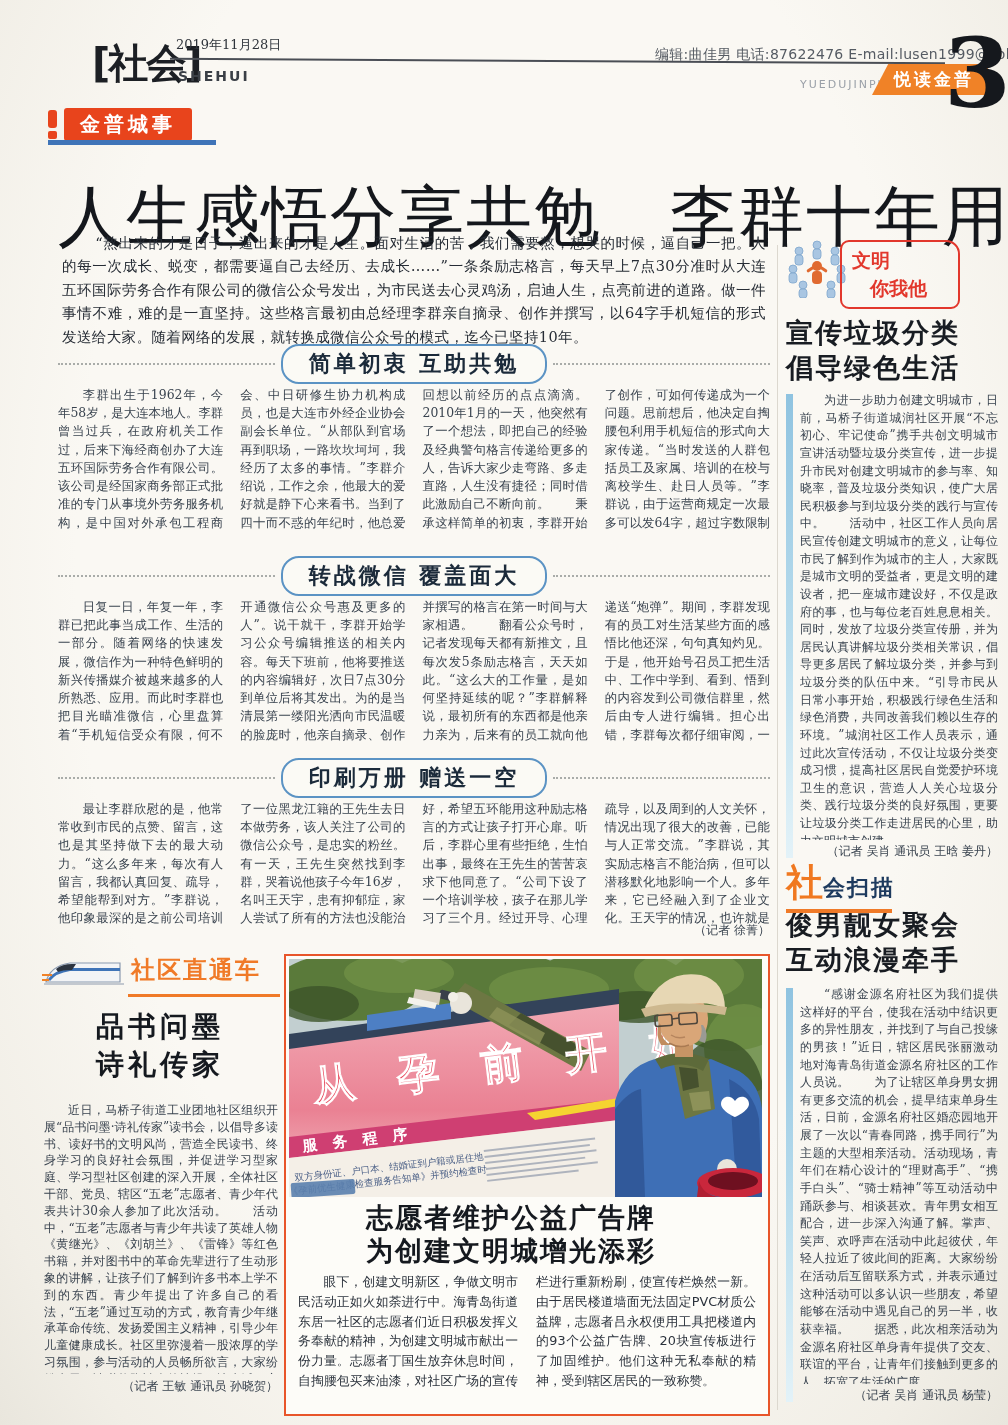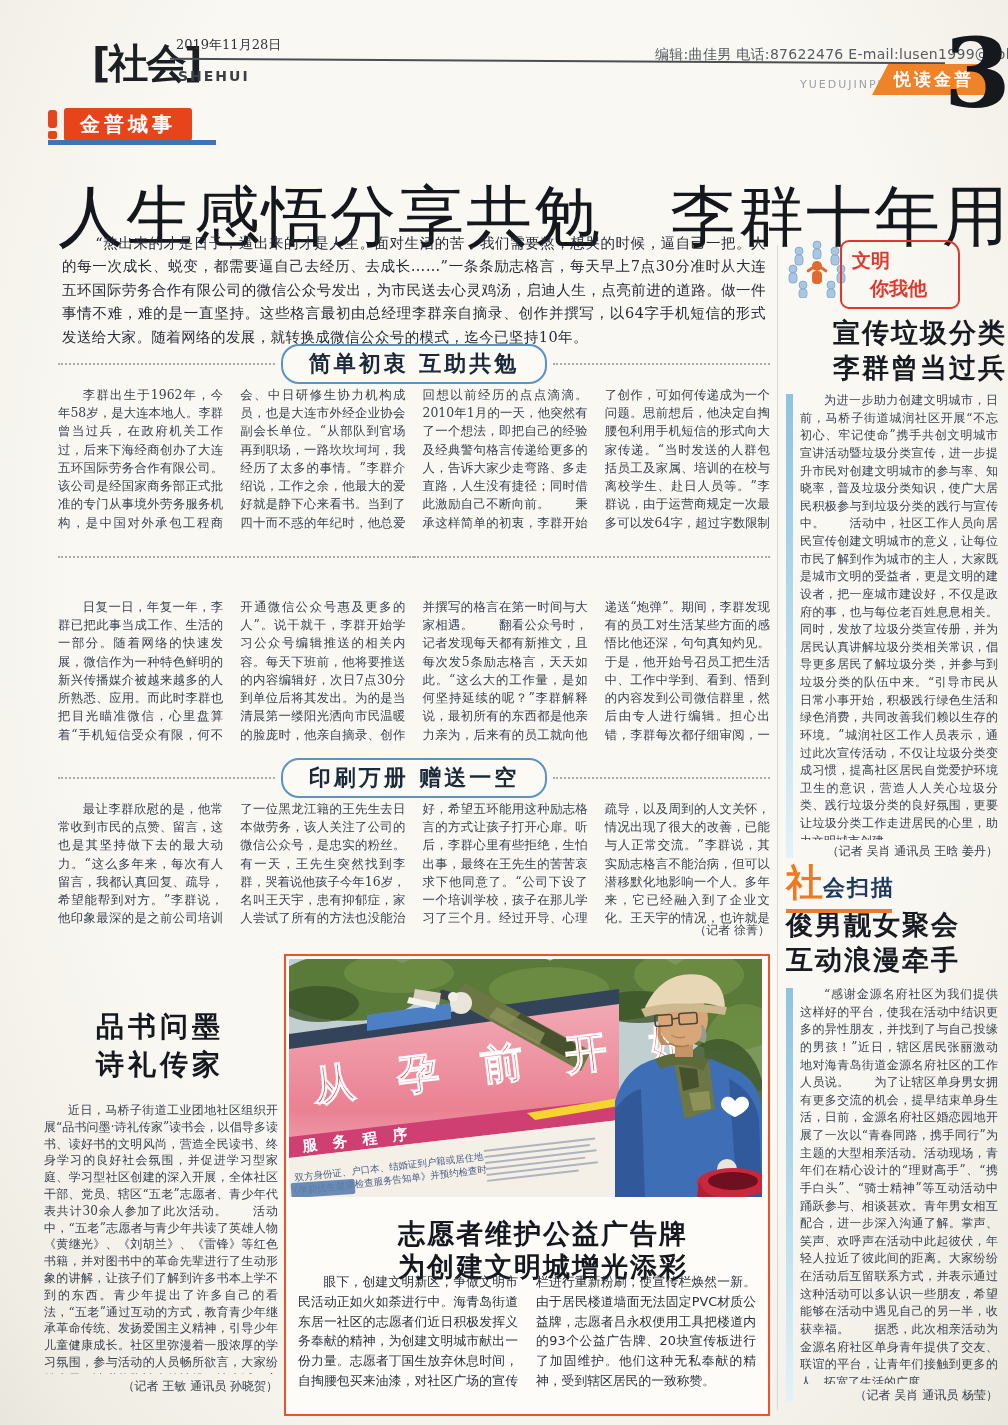--- a/index.html
+++ b/index.html
@@ -88,20 +88,21 @@
 
   <div class="abs section-row" style="left:58px;top:344px;">
     <div class="dots"></div>
     <div class="capsule">简单初衷 互助共勉</div>
     <div class="dots"></div>
   </div>
   <div class="abs cols4 body-txt" style="left:58px;top:386px;width:712px;height:162px;">李群出生于1962年，今年58岁，是大连本地人。李群曾当过兵，在政府机关工作过，后来下海经商创办了大连五环国际劳务合作有限公司。该公司是经国家商务部正式批准的专门从事境外劳务服务机构，是中国对外承包工程商会、中日研修生协力机构成员，也是大连市外经企业协会副会长单位。“从部队到官场再到职场，一路坎坎坷坷，我经历了太多的事情。”李群介绍说，工作之余，他最大的爱好就是静下心来看书。当到了四十而不惑的年纪时，他总爱回想以前经历的点点滴滴。2010年1月的一天，他突然有了一个想法，即把自己的经验及经典警句格言传递给更多的人，告诉大家少走弯路、多走直路，人生没有捷径；同时借此激励自己不断向前。　　秉承这样简单的初衷，李群开始了创作，可如何传递成为一个问题。思前想后，他决定自掏腰包利用手机短信的形式向大家传递。“当时发送的人群包括员工及家属、培训的在校与离校学生、赴日人员等。”李群说，由于运营商规定一次最多可以发64字，超过字数限制则额外计费，因此每次编辑时他都需进行多次修改，力求简练、精准。身边的朋友问他这样做到底值不值得，如果没有人看怎么办？他一笑而过，回应称“只要有一个人看就是值得的，不要吝啬一毛钱”。</div>
 
   <div class="abs section-row" style="left:58px;top:556px;">
     <div class="dots"></div>
+    <div class="capsule">转战微信 覆盖面大</div>
     <div class="dots"></div>
   </div>
   <div class="abs cols4 body-txt" style="left:58px;top:598px;width:712px;height:152px;">日复一日，年复一年，李群已把此事当成工作、生活的一部分。随着网络的快速发展，微信作为一种特色鲜明的新兴传播媒介被越来越多的人所熟悉、应用。而此时李群也把目光瞄准微信，心里盘算着“手机短信受众有限，何不开通微信公众号惠及更多的人”。说干就干，李群开始学习公众号编辑推送的相关内容。每天下班前，他将要推送的内容编辑好，次日7点30分到单位后将其发出。为的是当清晨第一缕阳光洒向市民温暖的脸庞时，他亲自摘录、创作并撰写的格言在第一时间与大家相遇。　　翻看公众号时，记者发现每天都有新推文，且每次发5条励志格言，天天如此。“这么大的工作量，是如何坚持延续的呢？”李群解释说，最初所有的东西都是他亲力亲为，后来有的员工就向他递送“炮弹”。期间，李群发现有的员工对生活某些方面的感悟比他还深，句句真知灼见。于是，他开始号召员工把生活中、工作中学到、看到、悟到的内容发到公司微信群里，然后由专人进行编辑。担心出错，李群每次都仔细审阅，一个标点也不放过；待没有任何纰漏后再向外推送。如今，大连五环国际劳务合作有限公司的微信公众号已经发出了上万条励志格言。</div>
 
   <div class="abs section-row" style="left:58px;top:758px;">
     <div class="dots"></div>
     <div class="capsule">印刷万册 赠送一空</div>
     <div class="dots"></div>
   </div>
   <div class="abs cols4 body-txt" style="left:58px;top:800px;width:712px;height:140px;">最让李群欣慰的是，他常常收到市民的点赞、留言，这也是其坚持做下去的最大动力。“这么多年来，每次有人留言，我都认真回复、疏导，希望能帮到对方。”李群说，他印象最深的是之前公司培训了一位黑龙江籍的王先生去日本做劳务，该人关注了公司的微信公众号，是忠实的粉丝。有一天，王先生突然找到李群，哭着说他孩子今年16岁，名叫王天宇，患有抑郁症，家人尝试了所有的方法也没能治好，希望五环能用这种励志格言的方式让孩子打开心扉。听后，李群心里有些拒绝，生怕出事，最终在王先生的苦苦哀求下他同意了。“公司下设了一个培训学校，孩子在那儿学习了三个月。经过开导、心理疏导，以及周到的人文关怀，情况出现了很大的改善，已能与人正常交流。”李群说，其实励志格言不能治病，但可以潜移默化地影响一个人。多年来，它已经融入到了企业文化。王天宇的情况，也许就是受此影响吧！　　网上有的人将这些格言称为“李群语录”，也有的称其为“人生箴言”，而李群则将其称为“好心人的感悟”。2018年正值公司成立20周年，李群又从上万条励志语录里选出800条进行编辑、整理成册，印刷了1万册《好心人的感悟》——五环公司励志格言精选集锦，同时将前200条翻译成日文。目前已全部赠送出去，第二批又加印了5000册。这些充满正能量的格言正影响和带动一批人，或从困境中跋涉出来，或从跌倒中站立起来，或从迷茫中醒悟过来。</div>
@@ -131,23 +132,23 @@
         <rect x="20" y="30" width="8" height="3" rx="1.5" transform="rotate(-35 24 31)"></rect>
         <rect x="34" y="30" width="8" height="3" rx="1.5" transform="rotate(35 38 31)"></rect>
       </g>
     </svg>
   </div>
   <div class="abs civ-box" style="left:840px;top:240px;width:96px;">
     <div>文明</div>
     <div style="padding-left:18px;">你我他</div>
   </div>
 
-  <div class="abs rc-title" style="left:833px;top:316px;">
+  <div class="abs rc-title" style="left:786px;top:316px;">
     <div>宣传垃圾分类</div>
-    <div>李群曾当过兵</div>
+    <div>倡导绿色生活</div>
   </div>
   <div class="abs" style="left:786px;top:392px;width:212px;">
     <div class="left-bar"></div>
     <div class="rc-body" style="margin-left:14px;height:448px;overflow:hidden;">为进一步助力创建文明城市，日前，马桥子街道城润社区开展“不忘初心、牢记使命”携手共创文明城市宣讲活动暨垃圾分类宣传，进一步提升市民对创建文明城市的参与率、知晓率，普及垃圾分类知识，使广大居民积极参与到垃圾分类的践行与宣传中。　　活动中，社区工作人员向居民宣传创建文明城市的意义，让每位市民了解到作为城市的主人，大家既是城市文明的受益者，更是文明的建设者，把一座城市建设好，不仅是政府的事，也与每位老百姓息息相关。同时，发放了垃圾分类宣传册，并为居民认真讲解垃圾分类相关常识，倡导更多居民了解垃圾分类，并参与到垃圾分类的队伍中来。“引导市民从日常小事开始，积极践行绿色生活和绿色消费，共同改善我们赖以生存的环境。”城润社区工作人员表示，通过此次宣传活动，不仅让垃圾分类变成习惯，提高社区居民自觉爱护环境卫生的意识，营造人人关心垃圾分类、践行垃圾分类的良好氛围，更要让垃圾分类工作走进居民的心里，助力文明城市创建。</div>
     <div class="byline" style="margin-left:14px;margin-top:3px;">（记者 吴肖 通讯员 王晗 姜丹）</div>
   </div>
 
   <div class="abs rc-title" style="left:786px;top:908px;">
     <div>俊男靓女聚会</div>
     <div>互动浪漫牵手</div>
@@ -156,20 +157,32 @@
   <div class="abs" style="left:786px;top:858px;">
     <span class="scan-big">社</span><span class="scan-rest">会扫描</span>
     <div class="orange-rule" style="width:106px;margin-top:1px;"></div>
   </div>
   <div class="abs" style="left:786px;top:986px;width:212px;">
     <div class="left-bar"></div>
     <div class="rc-body" style="margin-left:14px;height:398px;overflow:hidden;">“感谢金源名府社区为我们提供这样好的平台，使我在活动中结识更多的异性朋友，并找到了与自己投缘的男孩！”近日，辖区居民张丽激动地对海青岛街道金源名府社区的工作人员说。　　为了让辖区单身男女拥有更多交流的机会，提早结束单身生活，日前，金源名府社区婚恋园地开展了一次以“青春同路，携手同行”为主题的大型相亲活动。活动现场，青年们在精心设计的“理财高手”、“携手白头”、“骑士精神”等互动活动中踊跃参与、相谈甚欢。青年男女相互配合，进一步深入沟通了解。掌声、笑声、欢呼声在活动中此起彼伏，年轻人拉近了彼此间的距离。大家纷纷在活动后互留联系方式，并表示通过这种活动可以多认识一些朋友，希望能够在活动中遇见自己的另一半，收获幸福。　　据悉，此次相亲活动为金源名府社区单身青年提供了交友、联谊的平台，让青年们接触到更多的人，拓宽了生活的广度。</div>
     <div class="byline" style="margin-left:14px;margin-top:3px;">（记者 吴肖 通讯员 杨莹）</div>
   </div>
 
+  <div class="abs" style="left:42px;top:952px;">
+    <svg width="84" height="42" viewBox="0 0 84 42" style="vertical-align:middle;">
+      <path d="M4,30 Q8,14 28,11 L78,11 L78,30 Z" fill="#f3f4f6" stroke="#8a9ab0" stroke-width="1.2"></path>
+      <path d="M6,27 Q12,18 30,16 L78,16 L78,19 L28,19 Q14,21 8,29 Z" fill="#3f74b8"></path>
+      <path d="M14,17 Q20,12 30,12 L34,12 L30,18 Q20,18 16,20 Z" fill="#2c3440"></path>
+      <rect x="2" y="31" width="80" height="2" fill="#c3c8cf"></rect>
+      <rect x="0" y="22" width="10" height="2" fill="#f08227"></rect>
+        <rect x="0" y="27" width="7" height="2" fill="#f08227"></rect>
+    </svg>
+    <span class="comm-label">社区直通车</span>
+    <div class="orange-rule" style="width:152px;height:3px;margin-left:86px;"></div>
+  </div>
   <div class="abs bl-title" style="left:42px;top:1008px;width:236px;">
     <div>品书问墨</div>
     <div>诗礼传家</div>
   </div>
   <div class="abs bl-body" style="left:44px;top:1102px;width:234px;height:272px;overflow:hidden;">近日，马桥子街道工业团地社区组织开展“品书问墨·诗礼传家”读书会，以倡导多读书、读好书的文明风尚，营造全民读书、终身学习的良好社会氛围，并促进学习型家庭、学习型社区创建的深入开展，全体社区干部、党员、辖区“五老”志愿者、青少年代表共计30余人参加了此次活动。　　活动中，“五老”志愿者与青少年共读了英雄人物《黄继光》、《刘胡兰》、《雷锋》等红色书籍，并对图书中的革命先辈进行了生动形象的讲解，让孩子们了解到许多书本上学不到的东西。青少年提出了许多自己的看法，“五老”通过互动的方式，教育青少年继承革命传统、发扬爱国主义精神，引导少年儿童健康成长。社区里弥漫着一股浓厚的学习氛围，参与活动的人员畅所欲言，大家纷纷表示：读书能陶冶人的情操，让生活更充实。</div>
   <div class="abs byline" style="left:44px;top:1378px;width:234px;text-align:right;">（记者 王敏 通讯员 孙晓贺）</div>
 
   <div class="abs photo-box" style="left:284px;top:954px;width:482px;height:458px;">
 
     <div style="position:absolute;left:3px;top:3px;width:473px;height:238px;overflow:hidden;">
@@ -267,21 +280,21 @@
           <path d="M380,84 Q390,90 400,86" stroke="#a97a52" stroke-width="1.5" fill="none"></path>
 
           <circle cx="438" cy="210" r="10" fill="#e9e5db"></circle>
           <ellipse cx="444" cy="224" rx="36" ry="15" fill="#c9273c"></ellipse>
           <ellipse cx="444" cy="222" rx="25" ry="9" fill="#6e1020"></ellipse>
           <path d="M410,222 Q414,236 430,238 L408,238 Z" fill="#b01f32"></path>
         </g>
       </svg>
     </div>
 
-    <div class="ph-title" style="position:absolute;left:36px;top:246px;width:442px;margin-top:16px;">
+    <div class="ph-title" style="position:absolute;left:4px;top:246px;width:442px;">
       <div>志愿者维护公益广告牌</div>
       <div>为创建文明城增光添彩</div>
     </div>
 
     <div class="cols2" style="position:absolute;left:12px;top:316px;width:458px;height:132px;">
       <div class="ph-body">眼下，创建文明新区，争做文明市民活动正如火如荼进行中。海青岛街道东居一社区的志愿者们近日积极发挥义务奉献的精神，为创建文明城市献出一份力量。志愿者丁国生放弃休息时间，自掏腰包买来油漆，对社区广场的宣传栏进行重新粉刷，使宣传栏焕然一新。由于居民楼道墙面无法固定PVC材质公益牌，志愿者吕永权便用工具把楼道内的93个公益广告牌、20块宣传板进行了加固维护。他们这种无私奉献的精神，受到辖区居民的一致称赞。</div>
 
     </div>
   </div>
 

